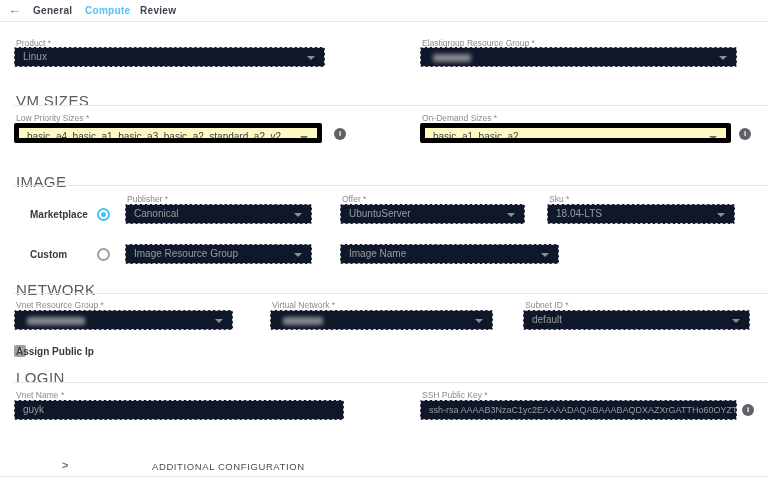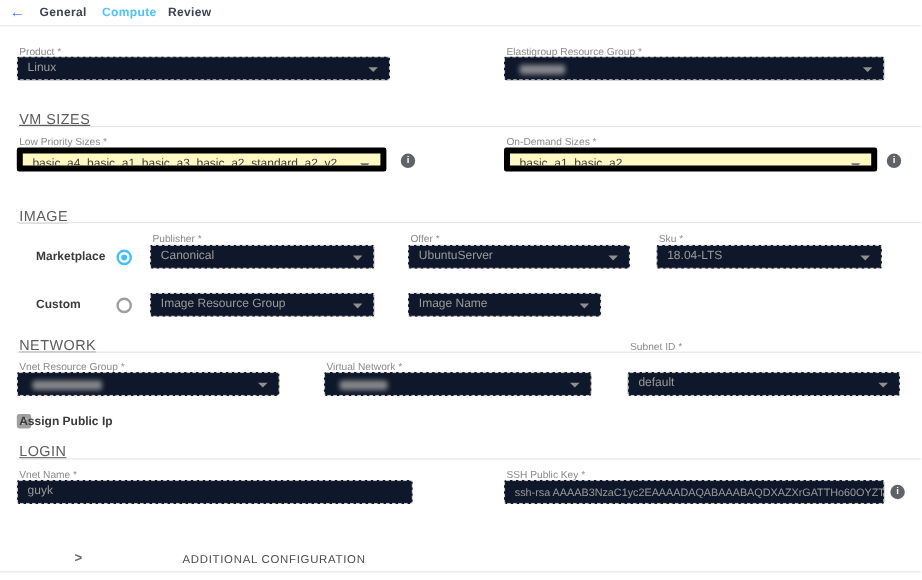--- a/index.html
+++ b/index.html
@@ -6,21 +6,21 @@
   .canvas{position:relative;width:768px;height:483px;background:#ffffff;overflow:hidden;
           font-family:"Liberation Sans","DejaVu Sans",sans-serif;}
 
   
   .topbar{position:absolute;left:0;top:0;right:0;height:21px;background:#fff;border-bottom:1px solid #e9e9e9;}
   .back{position:absolute;left:8px;top:2px;font-size:13px;font-weight:bold;color:#4a86e8;cursor:pointer;}
   .tab{position:absolute;top:5px;font-size:10px;font-weight:700;color:#3c4450;letter-spacing:.3px;cursor:pointer;}
   .tab.t0{left:33px;} .tab.t1{left:85px;color:#4fc3f7;} .tab.t2{left:140px;}
 
   
-  .sec{position:absolute;font-size:12px;color:#5c5c5c;letter-spacing:.4px;text-decoration:underline;}
+  .sec{position:absolute;font-size:15px;color:#5c5c5c;letter-spacing:.4px;}
   .hr{position:absolute;left:14px;right:0;height:1px;background:#e6e6e6;}
   .hr.full{left:0;right:0;}
 
   
   .lbl{position:absolute;font-size:8.5px;color:#8a8a8a;white-space:nowrap;}
 
   
   .fld{position:absolute;height:20px;box-sizing:border-box;border-radius:2px;font-size:10px;
        line-height:18px;padding:0 22px 0 8px;white-space:nowrap;overflow:hidden;}
   .fld.dis{background:#0f172a;border:1px dashed #cacaca;color:#9b9b9b;}
@@ -117,31 +117,31 @@
     <span>18.04-LTS</span>
     <span class="caret"></span>
   </div>
 
   <div class="rowlbl" style="left:16px;top:249px;">Custom</div>
   <div class="radio off" style="left:97px;top:248px;"></div>
   <div class="fld dis" style="left:125px;top:244px;width:187px;">
     <span>Image Resource Group</span>
     <span class="caret"></span>
   </div>
-  <div class="fld dis" style="left:340px;top:244px;width:161px;">
+  <div class="fld dis" style="left:340px;top:244px;width:219px;">
     <span>Image Name</span>
     <span class="caret"></span>
   </div>
 
   <div class="sec" style="left:16px;top:281px;">NETWORK</div>
   <div class="hr" style="top:293px;"></div>
 
   <div class="lbl" style="left:16px;top:300px;">Vnet Resource Group *</div>
   <div class="lbl" style="left:272px;top:300px;">Virtual Network *</div>
-  <div class="lbl" style="left:525px;top:284px;text-align:center;">Subnet ID *</div>
+  <div class="lbl" style="left:525px;top:300px;text-align:center;">Subnet ID *</div>
 
   <div class="fld dis" style="left:14px;top:310px;width:219px;">
     <span class="redacted" style="left:12px;width:58px;"></span>
     <span class="caret"></span>
   </div>
   <div class="fld dis" style="left:270px;top:310px;width:223px;">
     <span class="redacted" style="left:12px;width:40px;"></span>
     <span class="caret"></span>
   </div>
   <div class="fld dis" style="left:523px;top:310px;width:227px;">

